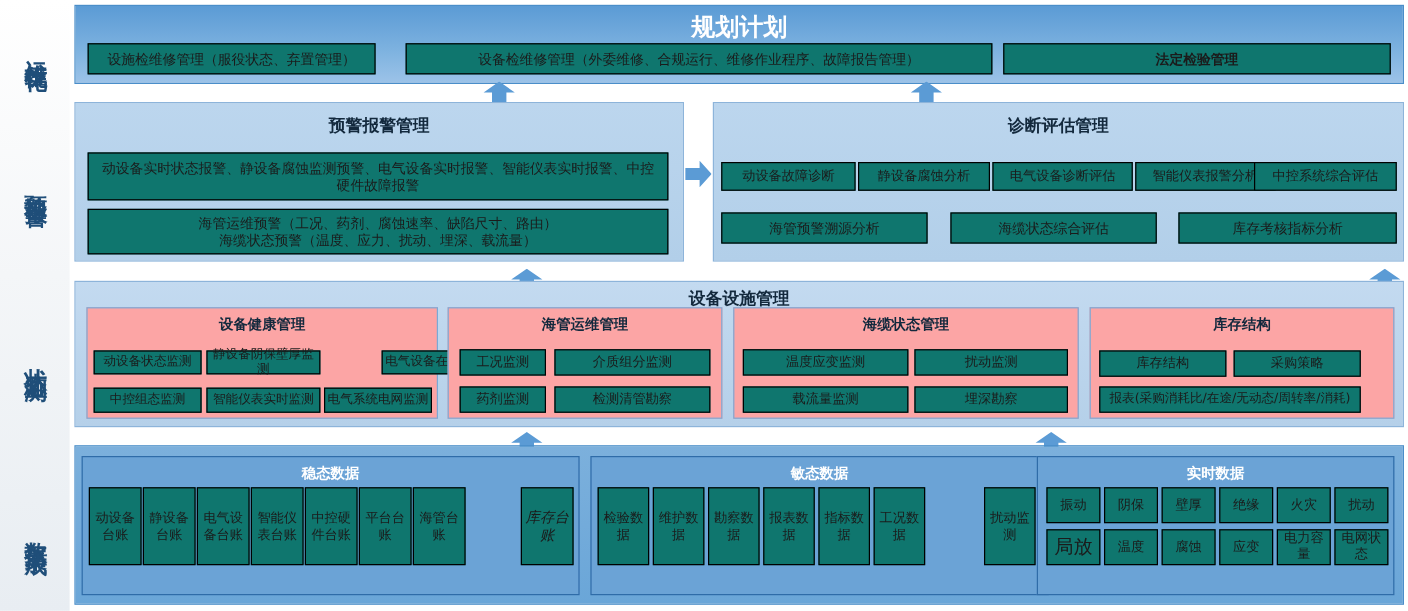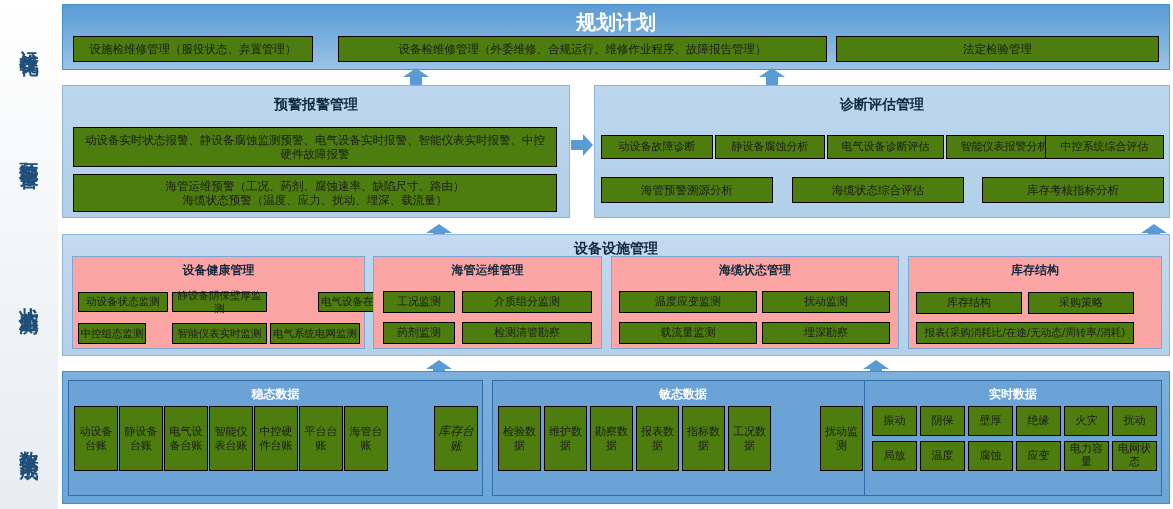--- a/index.html
+++ b/index.html
@@ -36,21 +36,21 @@
 
   .subpanel{position:absolute;box-sizing:border-box;
          background:#fca5a5;border:1px solid #7aa9d6;}
   .subpanel-title{text-align:center;color:#13293d;font-size:12px;font-weight:bold;}
 
   .subpanel-blue{position:absolute;box-sizing:border-box;
          background:#6ba3d6;border:1px solid #2f6ca8;}
   .subpanel-blue-title{text-align:center;color:#ffffff;font-size:12px;font-weight:bold;}
 
   
-  .wbox{position:absolute;box-sizing:border-box;background:#4d7c0f;
+  .wbox{position:absolute;box-sizing:border-box;background:#0f766e;
         border:1px solid #000000;
         display:flex;align-items:center;justify-content:center;
         text-align:center;color:#1b1b1b;line-height:1.25;}
   .arrow{position:absolute;}
   .arrow svg{display:block;}
 </style>
 </head>
 <body>
 
 <div class="canvas">
@@ -68,21 +68,21 @@
     <div class="rail-item" style="top:382px;height:120px;">
       <span class="rail-text">数据集成</span>
     </div>
   </div>
 
   <div class="panel band1" style="left:62px;top:4px;width:1108px;height:66px;">
     <div class="band-title-white" style="font-size:20px;margin-top:4px;">规划计划</div>
   </div>
   <div class="wbox" style="left:73px;top:36px;width:240px;height:26px;font-size:11.5px;">设施检维修管理（服役状态、弃置管理）</div>
   <div class="wbox" style="left:338px;top:36px;width:489px;height:26px;font-size:11.5px;">设备检维修管理（外委维修、合规运行、维修作业程序、故障报告管理）</div>
-  <div class="wbox" style="left:836px;top:36px;width:323px;height:26px;font-size:11.5px;">法定检验管理</div>
+  <div class="wbox" style="left:836px;top:36px;width:323px;height:26px;font-size:11.5px;font-weight:bold;">法定检验管理</div>
 
   <div class="arrow" style="left:758px;top:68px;">
     <svg width="28" height="18" viewBox="0 0 28 18">
         <path d="M14 0 L27 9 L20 9 L20 18 L8 18 L8 9 L1 9 Z" fill="#5b9bd5"></path>
       </svg>
   </div>
   <div class="arrow" style="left:402px;top:68px;">
     <svg width="28" height="18" viewBox="0 0 28 18">
         <path d="M14 0 L27 9 L20 9 L20 18 L8 18 L8 9 L1 9 Z" fill="#5b9bd5"></path>
       </svg>
@@ -133,21 +133,21 @@
   <div class="panel band3" style="left:62px;top:234px;width:1108px;height:122px;">
     <div class="band-title-dark" style="font-size:14px;margin-top:5px;">设备设施管理</div>
   </div>
 
   <div class="subpanel" style="left:72px;top:256px;width:293px;height:93px;">
     <div class="subpanel-title" style="margin-top:5px;">设备健康管理</div>
   </div>
   <div class="wbox" style="left:78px;top:292px;width:90px;height:20px;font-size:10.5px;">动设备状态监测</div>
   <div class="wbox" style="left:172px;top:292px;width:95px;height:20px;font-size:10.5px;">静设备阴保壁厚监测</div>
   <div class="wbox" style="left:270px;top:292px;width:90px;height:20px;font-size:10.5px;margin-left:48px;">电气设备在线监测</div>
-  <div class="wbox" style="left:78px;top:323px;width:68px;height:21px;font-size:10.5px;">中控组态监测</div>
+  <div class="wbox" style="left:78px;top:323px;width:90px;height:21px;font-size:10.5px;">中控组态监测</div>
   <div class="wbox" style="left:172px;top:323px;width:95px;height:21px;font-size:10.5px;">智能仪表实时监测</div>
   <div class="wbox" style="left:270px;top:323px;width:90px;height:21px;font-size:10.5px;">电气系统电网监测</div>
 
   <div class="subpanel" style="left:373px;top:256px;width:229px;height:93px;">
     <div class="subpanel-title" style="margin-top:5px;">海管运维管理</div>
   </div>
   <div class="wbox" style="left:383px;top:291px;width:72px;height:22px;font-size:11px;">工况监测</div>
   <div class="wbox" style="left:462px;top:291px;width:130px;height:22px;font-size:11px;">介质组分监测</div>
   <div class="wbox" style="left:383px;top:322px;width:72px;height:22px;font-size:11px;">药剂监测</div>
   <div class="wbox" style="left:462px;top:322px;width:130px;height:22px;font-size:11px;">检测清管勘察</div>
@@ -206,20 +206,20 @@
   <div class="subpanel-blue" style="left:864px;top:380px;width:298px;height:116px;">
     <div class="subpanel-blue-title" style="margin-top:5px;">实时数据</div>
   </div>
   <div class="wbox" style="left:872px;top:406px;width:45px;height:30px;font-size:11px;">振动</div>
   <div class="wbox" style="left:920px;top:406px;width:45px;height:30px;font-size:11px;">阴保</div>
   <div class="wbox" style="left:968px;top:406px;width:45px;height:30px;font-size:11px;">壁厚</div>
   <div class="wbox" style="left:1016px;top:406px;width:45px;height:30px;font-size:11px;">绝缘</div>
   <div class="wbox" style="left:1064px;top:406px;width:45px;height:30px;font-size:11px;">火灾</div>
   <div class="wbox" style="left:1112px;top:406px;width:45px;height:30px;font-size:11px;">扰动</div>
 
-  <div class="wbox" style="left:872px;top:441px;width:45px;height:30px;font-size:11px;">局放</div>
+  <div class="wbox" style="left:872px;top:441px;width:45px;height:30px;font-size:16px;">局放</div>
   <div class="wbox" style="left:920px;top:441px;width:45px;height:30px;font-size:11px;">温度</div>
   <div class="wbox" style="left:968px;top:441px;width:45px;height:30px;font-size:11px;">腐蚀</div>
   <div class="wbox" style="left:1016px;top:441px;width:45px;height:30px;font-size:11px;">应变</div>
   <div class="wbox" style="left:1064px;top:441px;width:45px;height:30px;font-size:11px;line-height:1.15;">电力容量</div>
   <div class="wbox" style="left:1112px;top:441px;width:45px;height:30px;font-size:11px;line-height:1.15;">电网状态</div>
 
 </div>
 
 </body></html>

